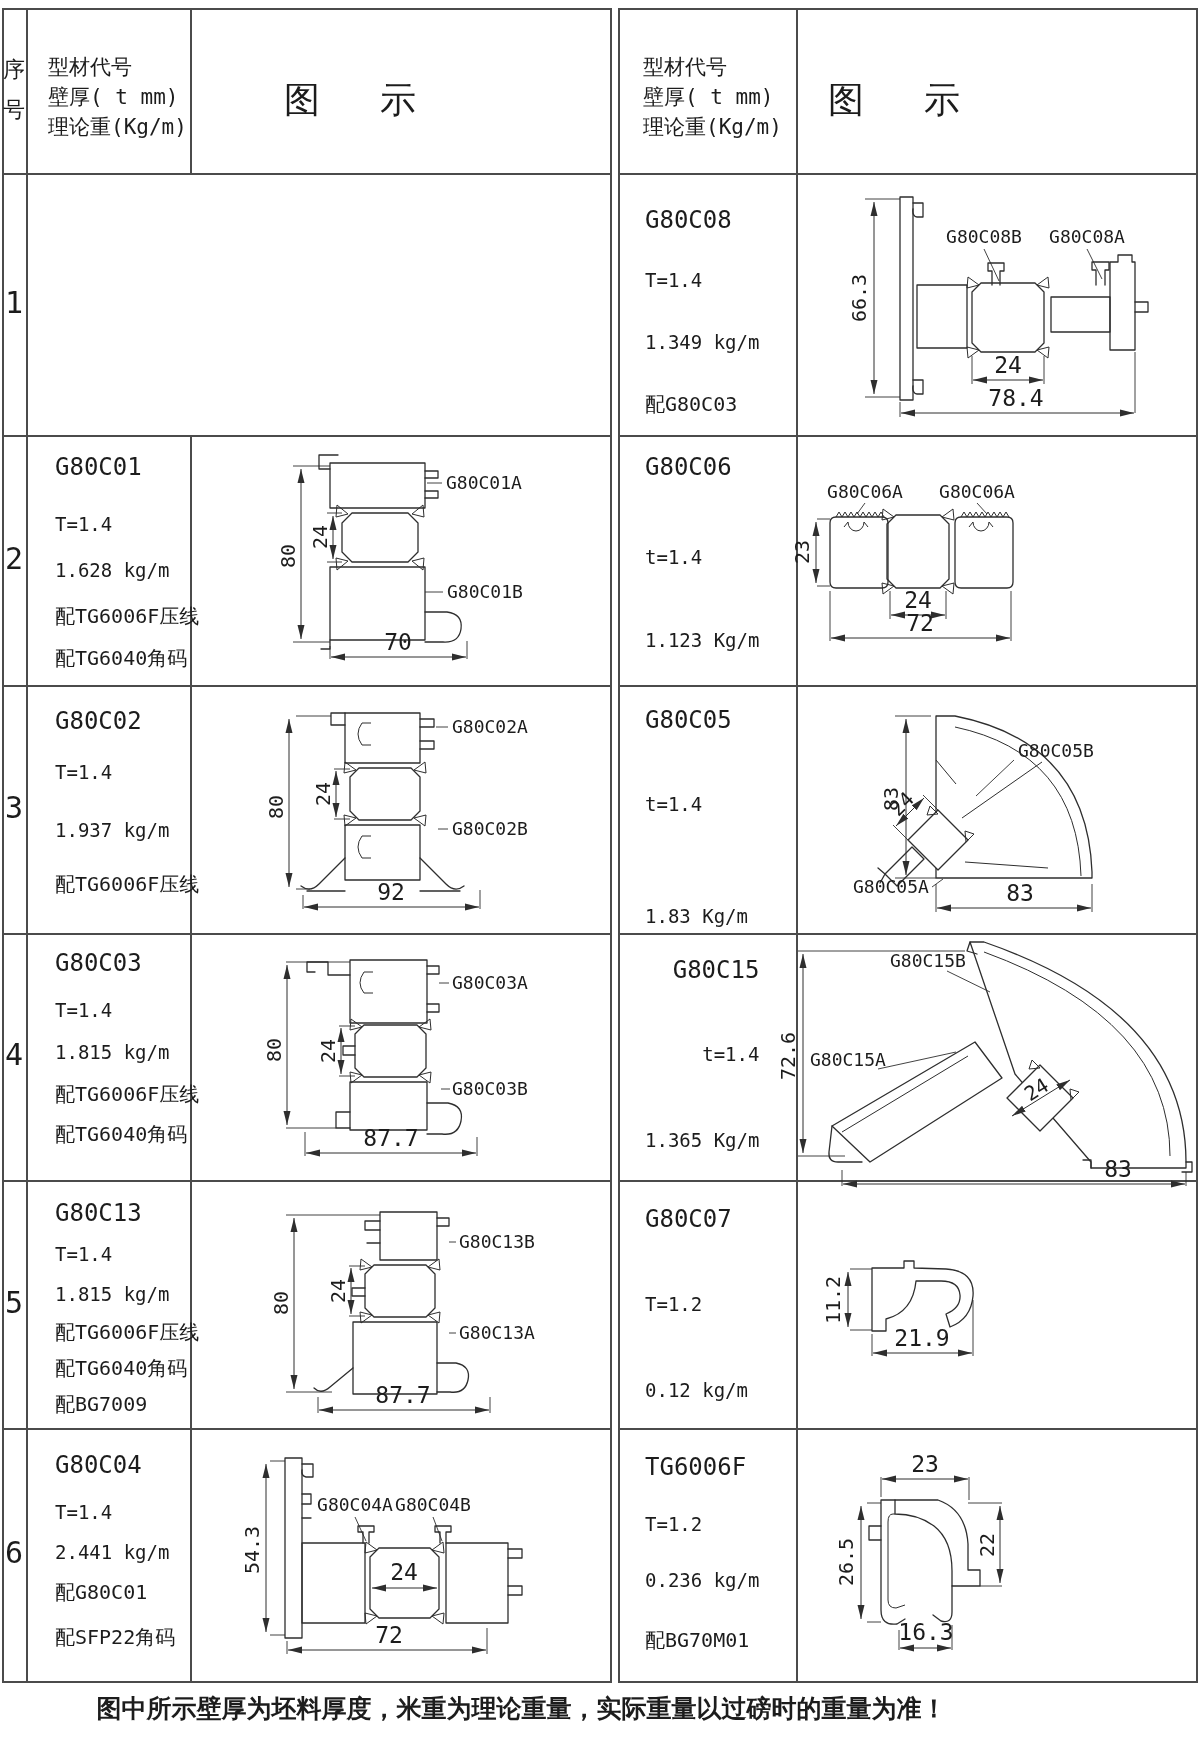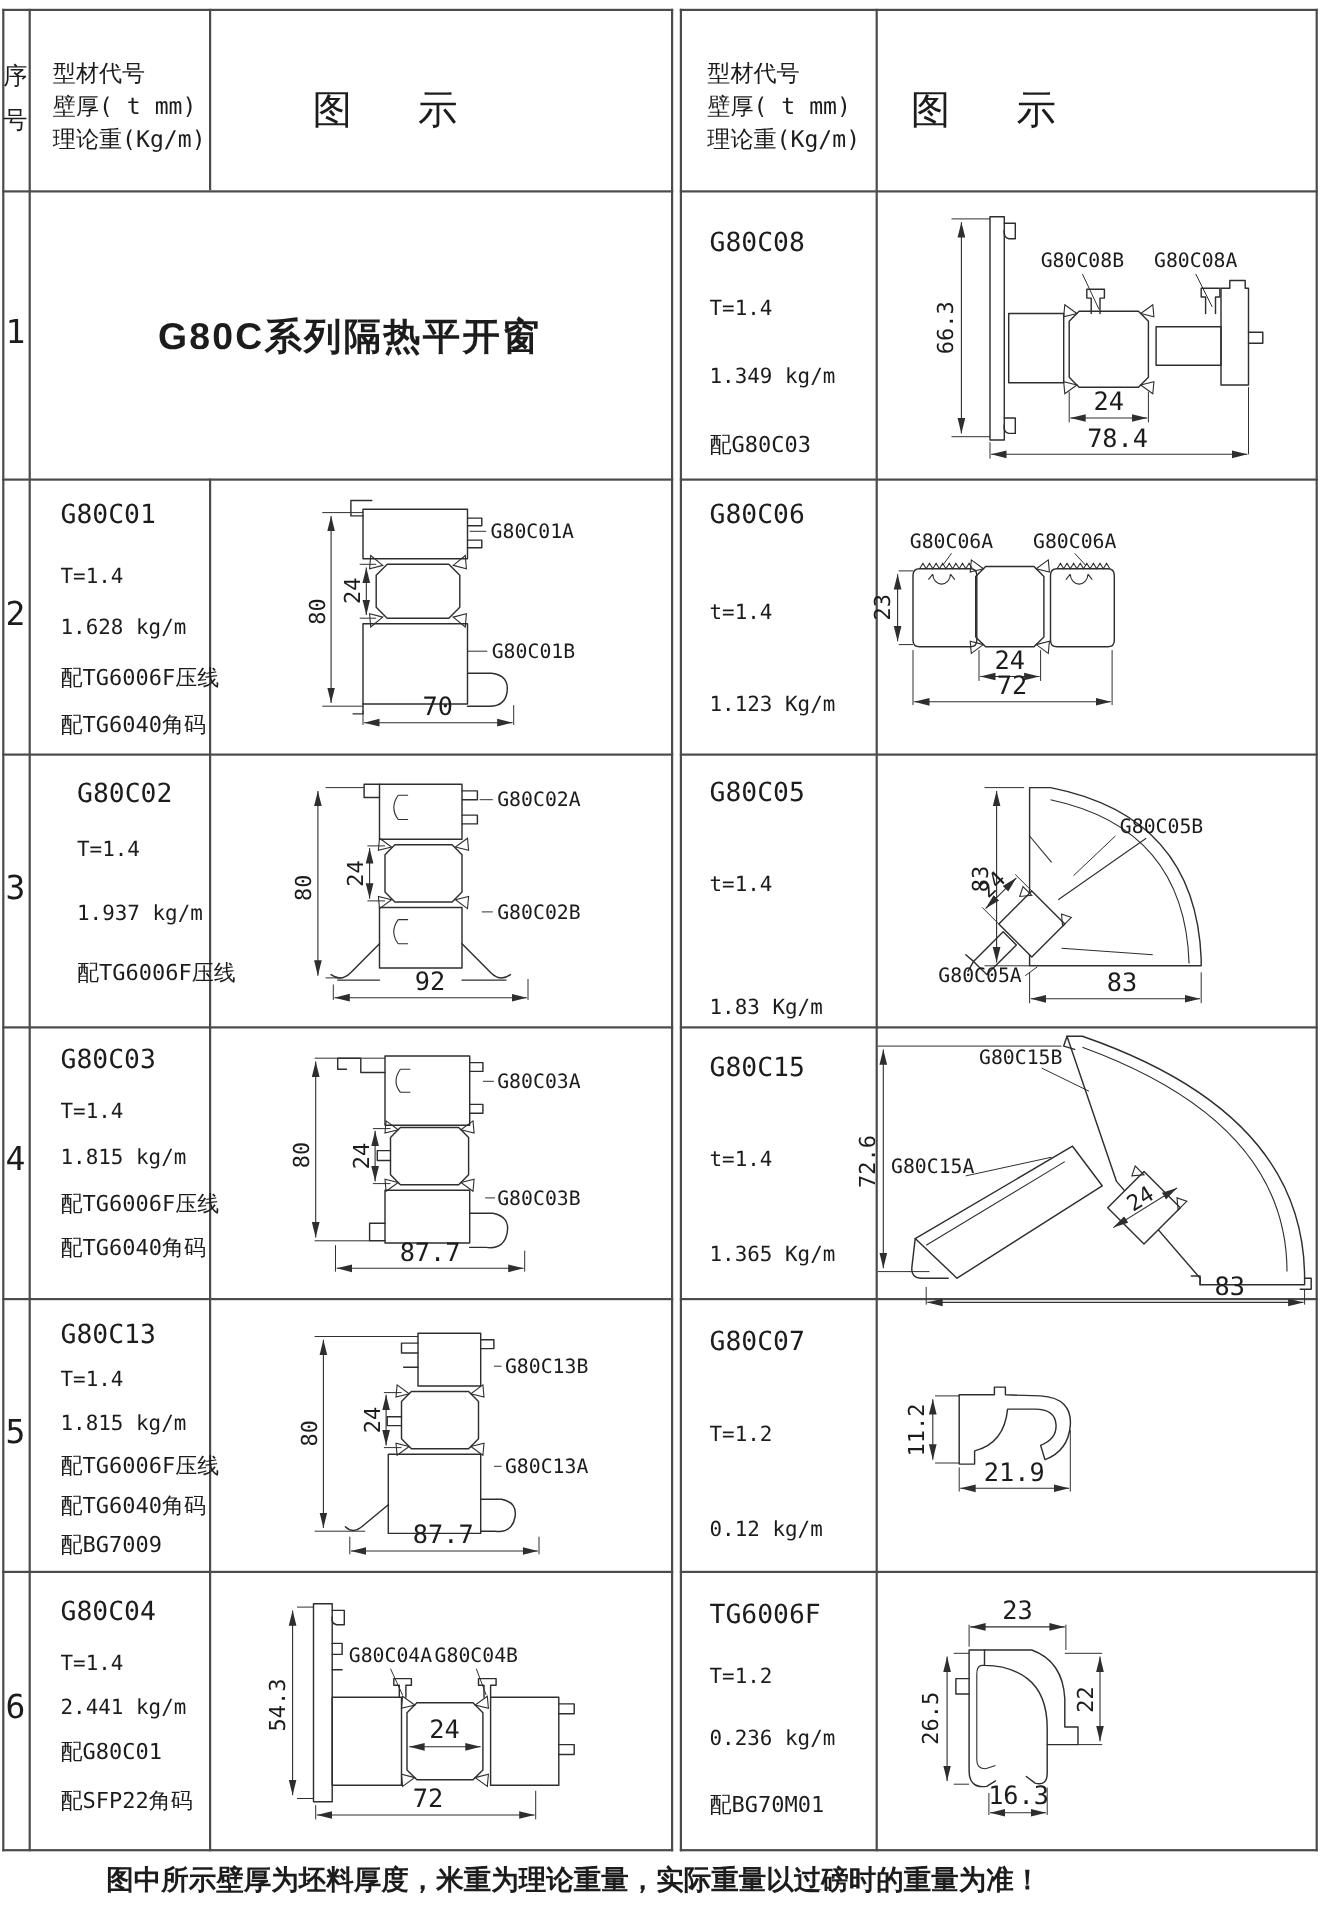--- a/index.html
+++ b/index.html
@@ -81,30 +81,29 @@
   </div>
   <div class="diaghdr" style="left:734px;top:76px;width:320px;">图      示</div>
 
   <div class="seqnum" style="top:286px;">1</div>
   <div class="seqnum" style="top:542px;">2</div>
   <div class="seqnum" style="top:791px;">3</div>
   <div class="seqnum" style="top:1038px;">4</div>
   <div class="seqnum" style="top:1286px;">5</div>
   <div class="seqnum" style="top:1536px;">6</div>
 
-  <div class="rowtitle" style="top:283px;">G80C系列隔热平开窗</div>
 
   <div class="cellblock" style="left:55px;top:452px;">
     <div class="code">G80C01</div>
     <div class="detail" style="margin-top:30px;">T=1.4</div>
     <div class="detail" style="margin-top:21px;">1.628 kg/m</div>
     <div class="fit" style="margin-top:21px;">配TG6006F压线</div>
     <div class="fit" style="margin-top:17px;">配TG6040角码</div>
   </div>
-  <div class="cellblock" style="left:70px;top:706px;">
+  <div class="cellblock" style="left:55px;top:706px;">
     <div class="code">G80C02</div>
     <div class="detail" style="margin-top:24px;">T=1.4</div>
     <div class="detail" style="margin-top:33px;">1.937 kg/m</div>
     <div class="fit" style="margin-top:29px;">配TG6006F压线</div>
   </div>
   <div class="cellblock" style="left:55px;top:948px;">
     <div class="code">G80C03</div>
     <div class="detail" style="margin-top:20px;">T=1.4</div>
     <div class="detail" style="margin-top:17px;">1.815 kg/m</div>
     <div class="fit" style="margin-top:17px;">配TG6006F压线</div>
@@ -135,21 +134,21 @@
   <div class="cellblock" style="left:645px;top:452px;">
     <div class="code">G80C06</div>
     <div class="detail" style="margin-top:63px;">t=1.4</div>
     <div class="detail" style="margin-top:58px;">1.123 Kg/m</div>
   </div>
   <div class="cellblock" style="left:645px;top:705px;">
     <div class="code">G80C05</div>
     <div class="detail" style="margin-top:57px;">t=1.4</div>
     <div class="detail" style="margin-top:87px;">1.83 Kg/m</div>
   </div>
-  <div class="cellblock" style="left:645px;top:955px;">
+  <div class="cellblock" style="left:645px;top:955px;align-items:flex-end;">
     <div class="code">G80C15</div>
     <div class="detail" style="margin-top:57px;">t=1.4</div>
     <div class="detail" style="margin-top:61px;">1.365 Kg/m</div>
   </div>
   <div class="cellblock" style="left:645px;top:1204px;">
     <div class="code">G80C07</div>
     <div class="detail" style="margin-top:58px;">T=1.2</div>
     <div class="detail" style="margin-top:61px;">0.12 kg/m</div>
   </div>
   <div class="cellblock" style="left:645px;top:1452px;">

